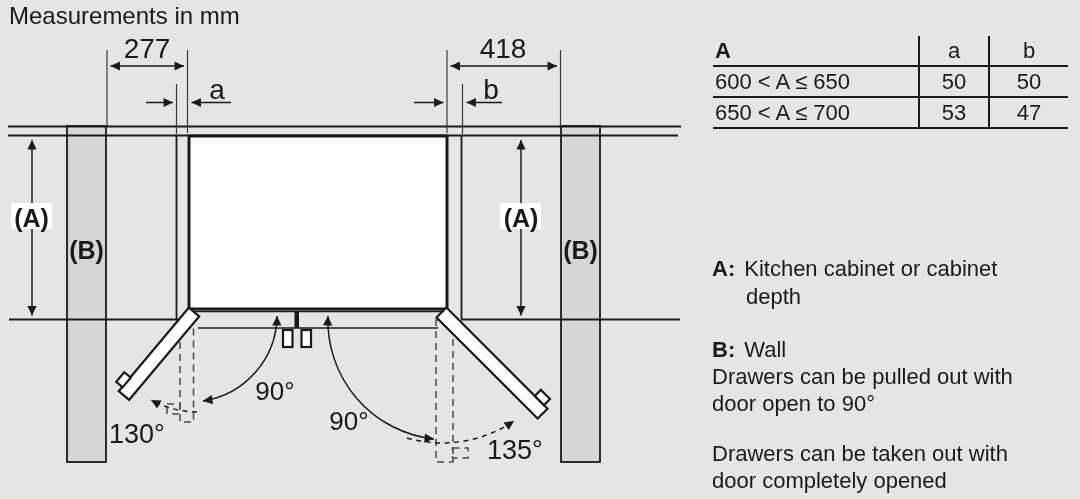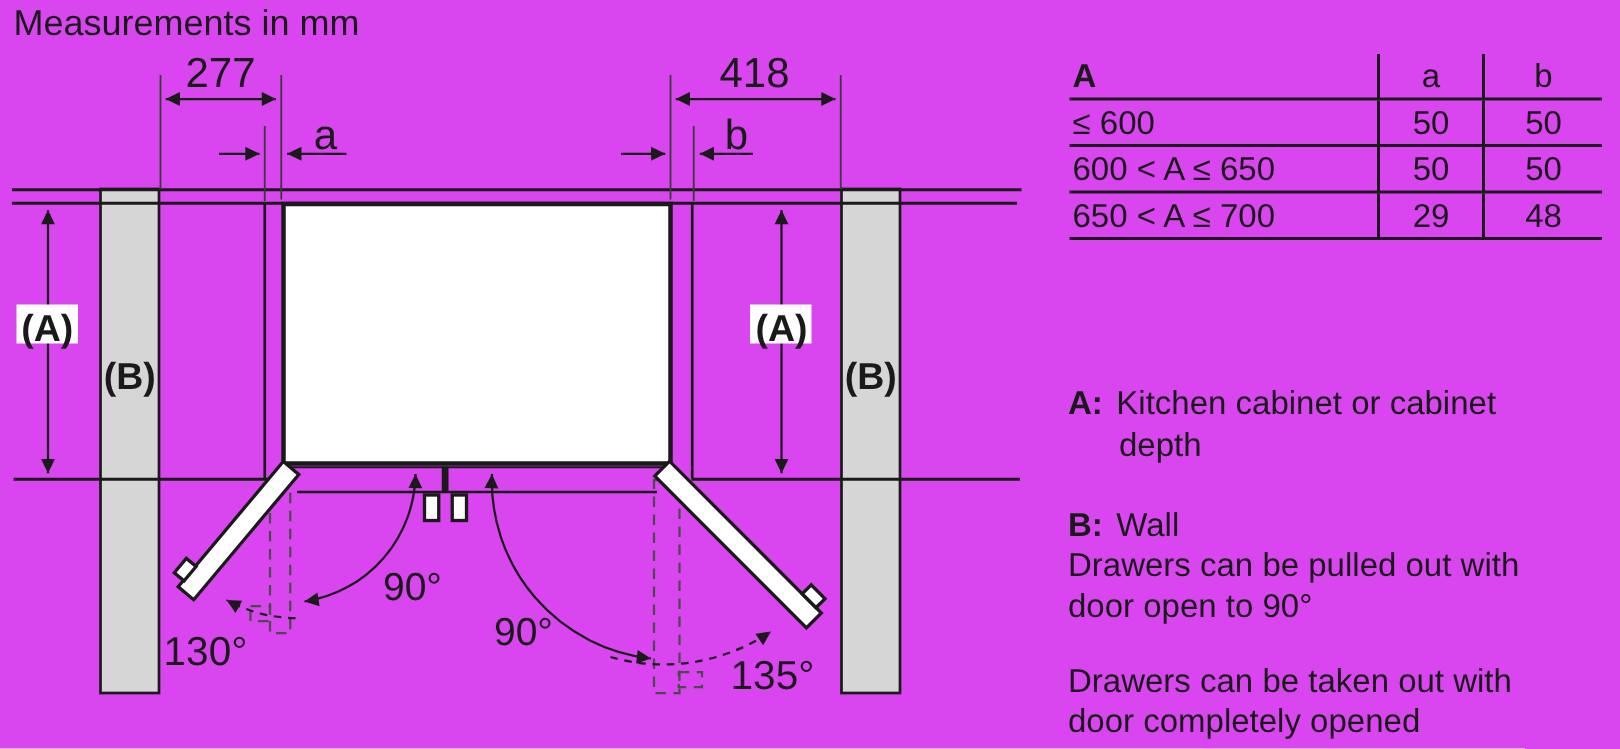--- a/index.html
+++ b/index.html
@@ -1,17 +1,17 @@
 <!DOCTYPE html>
 <html><head>
 <meta charset="utf-8">
 <style>
   html,body { margin:0; padding:0; background:#ffffff; }
   #stage {
-    position:relative; width:1080px; height:499px; background:#d946ef;
+    position:relative; width:1080px; height:499px; background:#e5e5e5;
     font-family:"Liberation Sans", sans-serif; color:#1a1a1a; overflow:hidden;
   }
   #title {
     position:absolute; left:9px; top:2px; font-size:24px; color:#1a1a1a;
   }
   svg text {
     font-family:"Liberation Sans", sans-serif; fill:#1a1a1a;
   }
   
   #spec-table {
@@ -150,33 +150,28 @@
         <col class="c2">
         <col class="c3">
       </colgroup>
     <tbody>
         <tr>
       <th class="range">A</th>
       <th class="num">a</th>
       <th class="num">b</th>
     </tr>
     <tr>
-      <td class="range">≤ 600</td>
-      <td class="num">50</td>
-      <td class="num">50</td>
-    </tr>
-    <tr>
       <td class="range">600 &lt; A ≤ 650</td>
       <td class="num">50</td>
       <td class="num">50</td>
     </tr>
     <tr>
       <td class="range">650 &lt; A ≤ 700</td>
-      <td class="num">29</td>
-      <td class="num">48</td>
+      <td class="num">53</td>
+      <td class="num">47</td>
     </tr>
   </tbody>
     </table>
 
   <div id="note-a" class="note">
     <div><b>A:</b><span>Kitchen cabinet or cabinet</span></div>
     <div class="indent">depth</div>
   </div>
 
   <div id="note-b" class="note">

